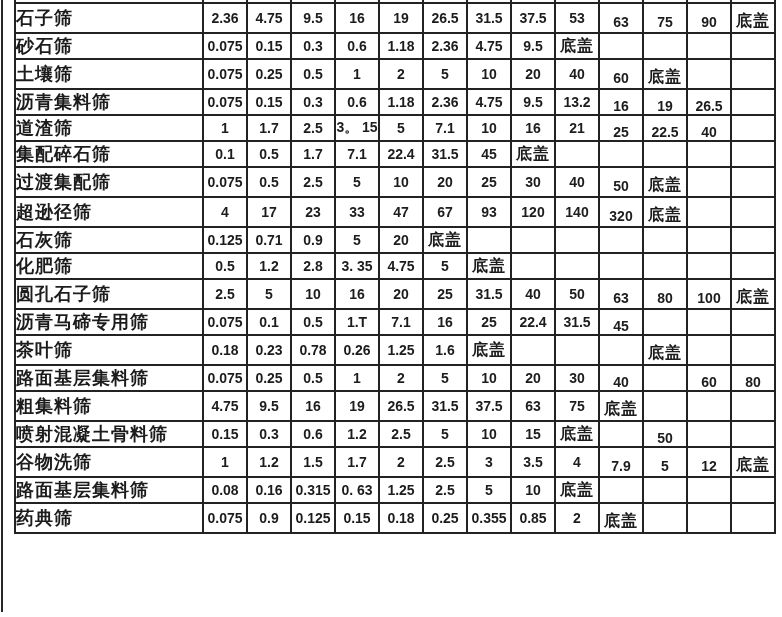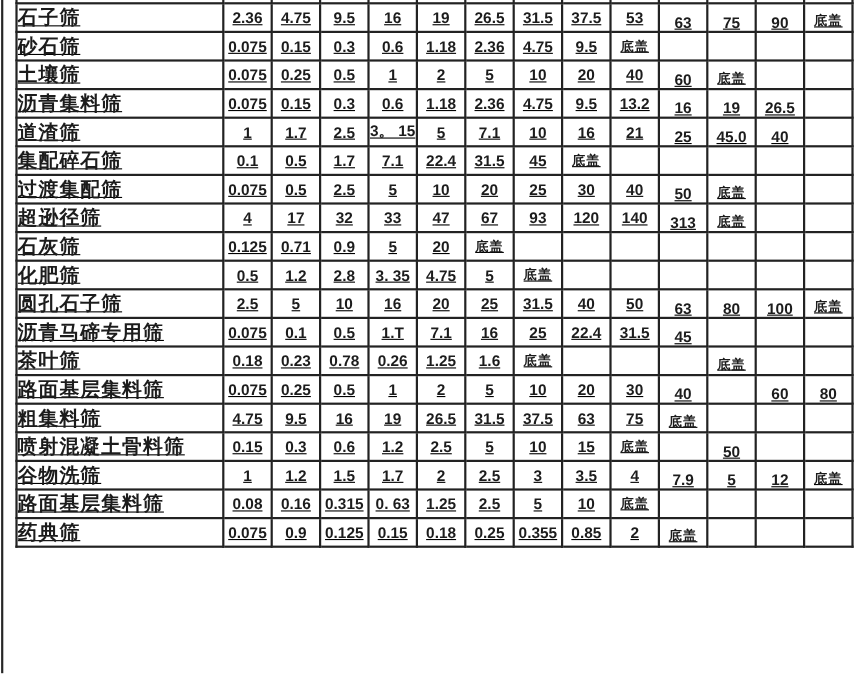--- a/index.html
+++ b/index.html
@@ -42,36 +42,35 @@
     background: #ffffff;
     vertical-align: middle;
   }
   
   tr.stub-row td {
     height: 2px;
     border-top: none;
   }
   tr.data-row {
     height: 25px;
-    text-decoration: underline;
   }
   td.label-cell {
     text-align: left;
     padding-left: 7px;
     font-size: 18px;
     font-weight: bold;
     letter-spacing: 1px;
   }
   td.value-cell {
     text-align: center;
     font-size: 14px;
     font-weight: 600;
   }
   td.value-cell.cap {
-    font-size: 12px;
+    font-size: 16px;
     font-weight: bold;
     letter-spacing: 1px;
   }
   
   td.value-cell.low {
     padding-top: 7px;
   }
 </style>
 </head>
 <body>
@@ -181,21 +180,21 @@
           <td class="value-cell">1</td>
           <td class="value-cell">1.7</td>
           <td class="value-cell">2.5</td>
           <td class="value-cell">3。 15</td>
           <td class="value-cell">5</td>
           <td class="value-cell">7.1</td>
           <td class="value-cell">10</td>
           <td class="value-cell">16</td>
           <td class="value-cell">21</td>
           <td class="value-cell low">25</td>
-          <td class="value-cell low">45.0</td>
+          <td class="value-cell low">22.5</td>
           <td class="value-cell low">40</td>
           <td class="value-cell"></td>
         </tr>
         <tr class="data-row">
           <td class="label-cell">集配碎石筛</td>
           <td class="value-cell">0.1</td>
           <td class="value-cell">0.5</td>
           <td class="value-cell">1.7</td>
           <td class="value-cell">7.1</td>
           <td class="value-cell">22.4</td>
@@ -221,28 +220,28 @@
           <td class="value-cell">40</td>
           <td class="value-cell low">50</td>
           <td class="value-cell cap low">底盖</td>
           <td class="value-cell"></td>
           <td class="value-cell"></td>
         </tr>
         <tr class="data-row">
           <td class="label-cell">超逊径筛</td>
           <td class="value-cell">4</td>
           <td class="value-cell">17</td>
-          <td class="value-cell">32</td>
+          <td class="value-cell">23</td>
           <td class="value-cell">33</td>
           <td class="value-cell">47</td>
           <td class="value-cell">67</td>
           <td class="value-cell">93</td>
           <td class="value-cell">120</td>
           <td class="value-cell">140</td>
-          <td class="value-cell low">313</td>
+          <td class="value-cell low">320</td>
           <td class="value-cell cap low">底盖</td>
           <td class="value-cell"></td>
           <td class="value-cell"></td>
         </tr>
         <tr class="data-row">
           <td class="label-cell">石灰筛</td>
           <td class="value-cell">0.125</td>
           <td class="value-cell">0.71</td>
           <td class="value-cell">0.9</td>
           <td class="value-cell">5</td>

